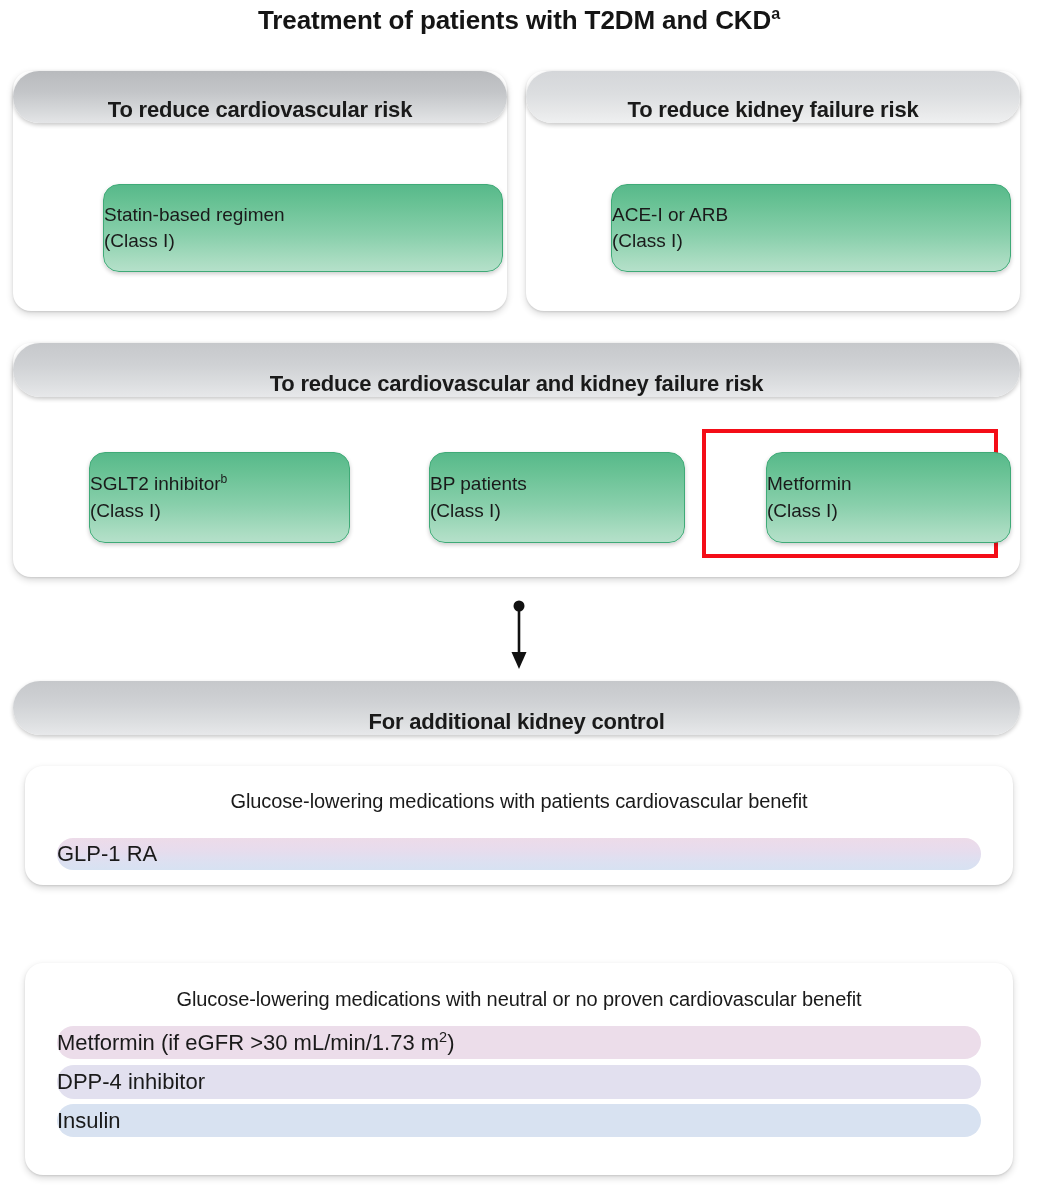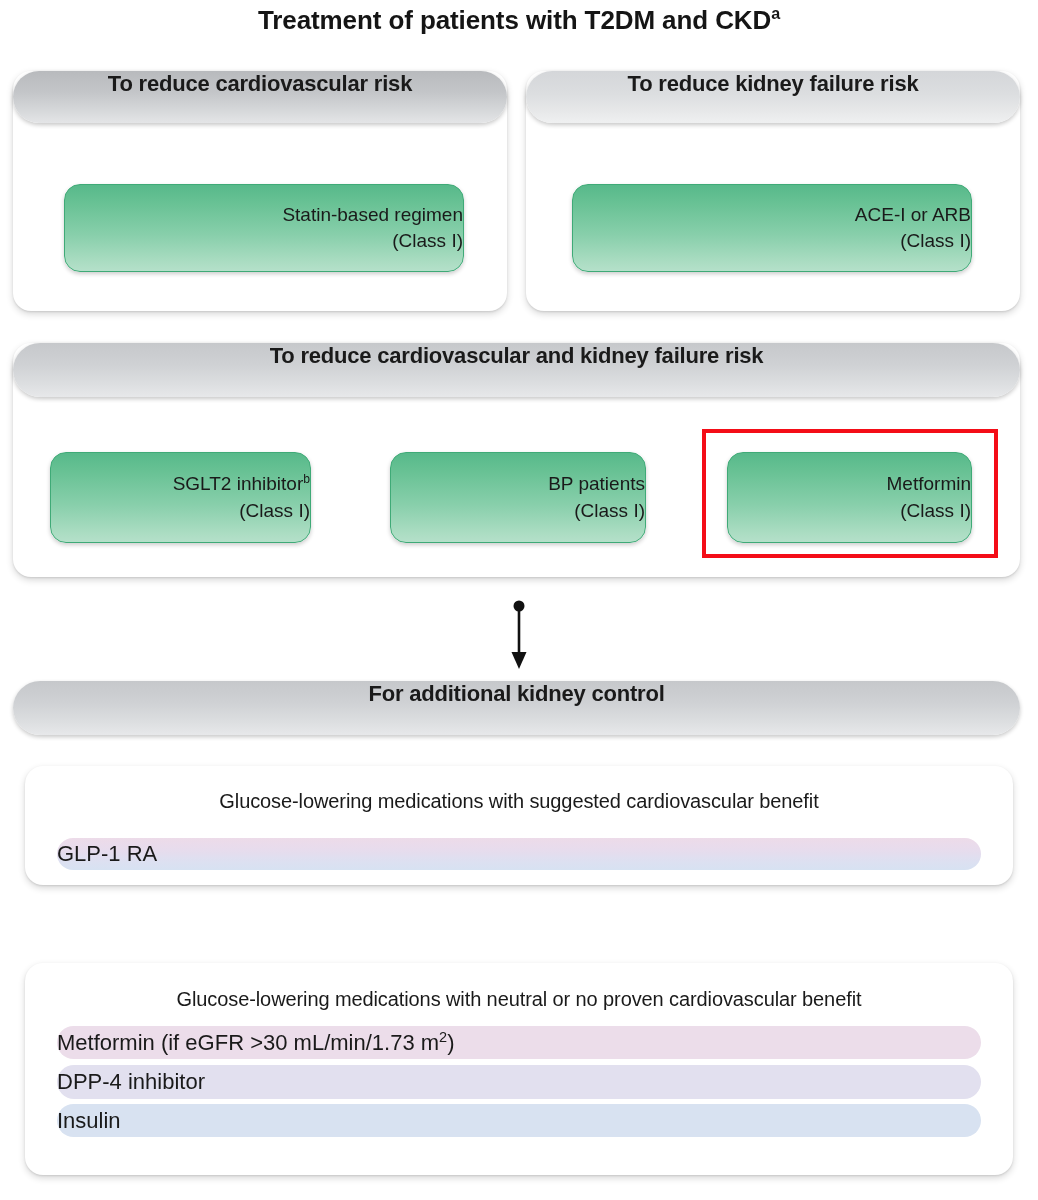--- a/index.html
+++ b/index.html
@@ -41,21 +41,21 @@
     box-shadow: 0 3px 7px rgba(0,0,0,0.16), 0 1px 2px rgba(0,0,0,0.10);
   }
 
   
   .gray-header {
     position: absolute;
     border-radius: 999px;
     background: linear-gradient(180deg, #b8babd 0%, #c4c6c9 42%, #d7d9db 78%, #e4e5e7 100%);
     box-shadow: 0 2px 4px rgba(0,0,0,0.22);
     display: flex;
-    align-items: flex-start;
+    align-items: flex-end;
     justify-content: center;
     font-size: 22px;
     font-weight: bold;
     color: #1a1a1a;
     letter-spacing: -0.2px;
     text-align: center;
   }
   .gray-header.lighter {
     background: linear-gradient(180deg, #d4d6d9 0%, #dcdee0 45%, #e8e9ea 80%, #eff0f1 100%);
   }
@@ -65,26 +65,27 @@
 
   
   .green-box {
     position: absolute;
     border-radius: 16px;
     background: linear-gradient(180deg, #57b98a 0%, #69c295 22%, #88cfab 58%, #a9dcc1 88%, #b5e0ca 100%);
     border: 1.6px solid #3faa77;
     box-shadow: 0 2px 4px rgba(0,0,0,0.20);
     display: flex;
     flex-direction: column;
-    align-items: flex-end;
+    align-items: flex-start;
     justify-content: center;
     font-size: 19px;
     line-height: 1.38;
     color: #1a1a1a;
     text-align: center;
+    margin-left: 39px;
   }
   .green-box sup { font-size: 0.64em; vertical-align: super; }
 
   
   .red-outline {
     position: absolute;
     border: 4px solid #f40d17;
     background: transparent;
   }
 
@@ -178,21 +179,21 @@
       <polygon points="24,69 16.5,52 31.5,52" fill="#111111"></polygon>
     </svg>
   </div>
 
   <div class="gray-header mid" style="left:13px; top:681px; width:1007px; height:54px;">
     <span>For additional kidney control</span>
   </div>
 
   <div class="card" style="left:25px; top:766px; width:988px; height:119px;"></div>
 
-  <div class="card-caption" style="left:25px; top:790px; width:988px;">Glucose-lowering medications with suggested cardiovascular benefit</div>
+  <div class="card-caption" style="left:25px; top:790px; width:988px;">Glucose-lowering medications with patients cardiovascular benefit</div>
 
   <div class="med-pill pill-glp" style="left:57px; top:838px; width:924px; height:32px;">
     <span>GLP-1 RA</span>
   </div>
 
   <div class="card" style="left:25px; top:963px; width:988px; height:212px;"></div>
 
   <div class="card-caption" style="left:25px; top:988px; width:988px;">Glucose-lowering medications with neutral or no proven cardiovascular benefit</div>
 
   <div class="med-pill pill-pink" style="left:57px; top:1026px; width:924px; height:33px;">

